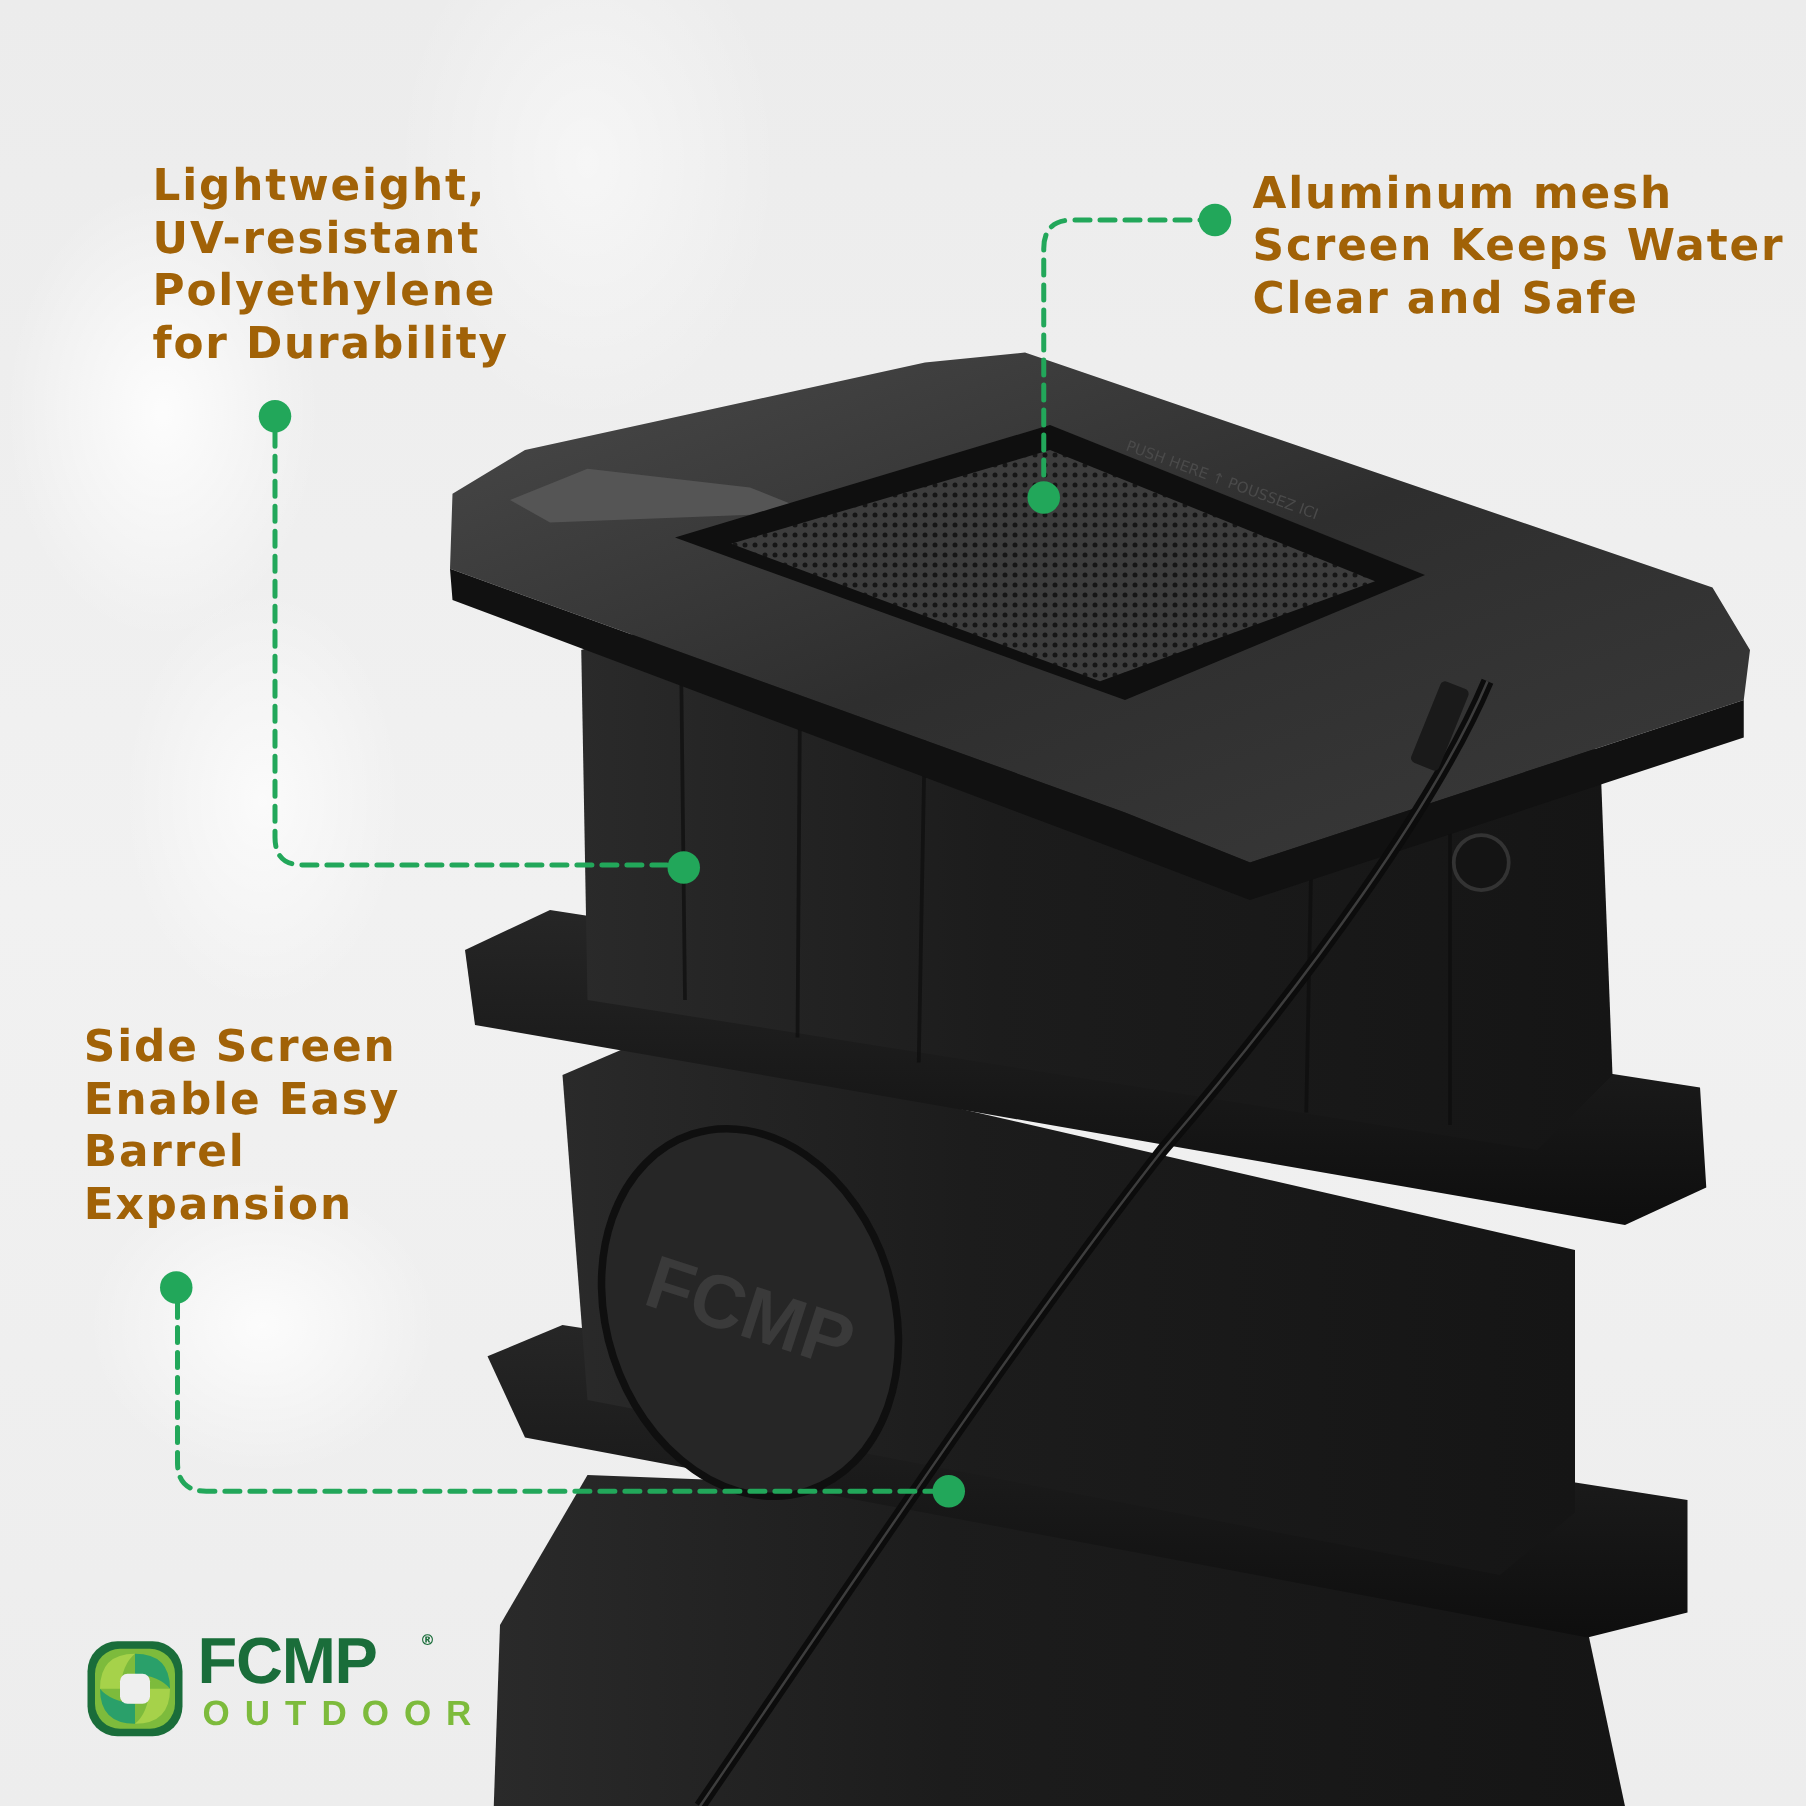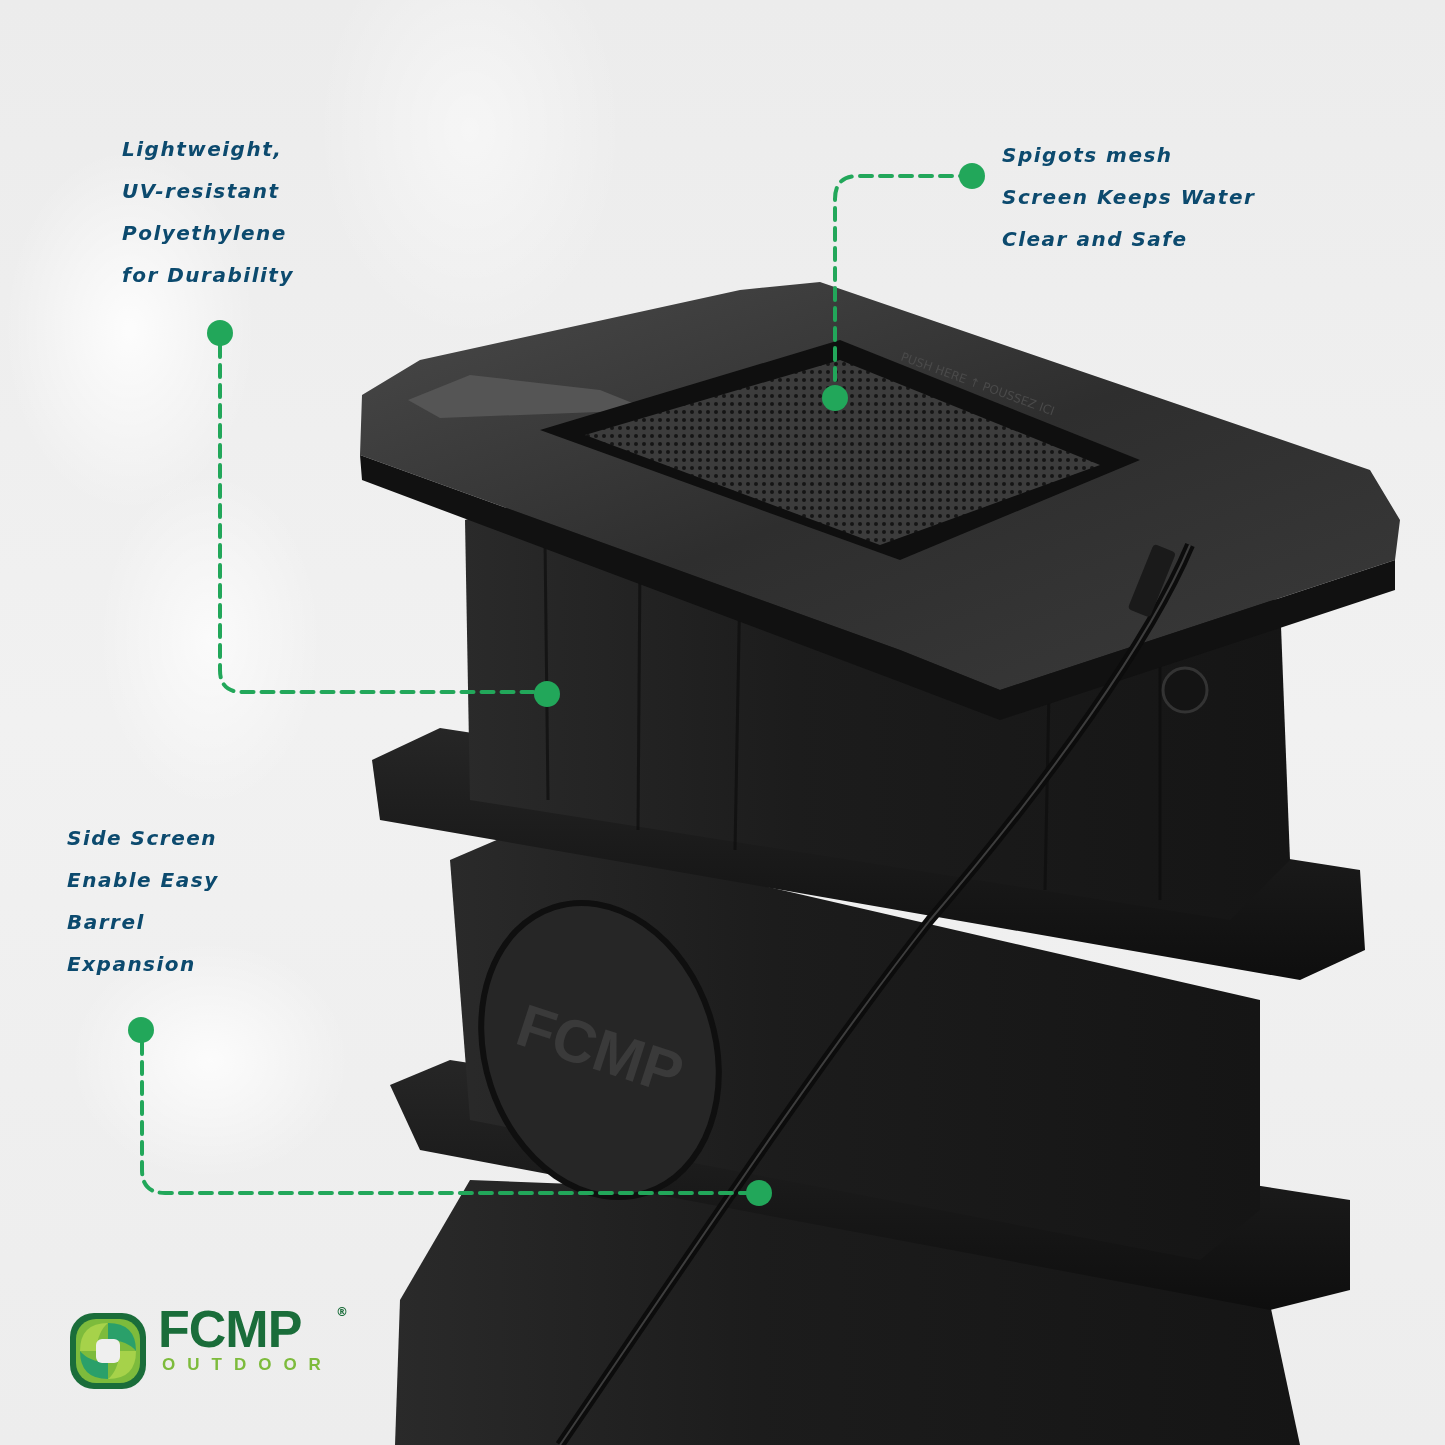--- a/index.html
+++ b/index.html
@@ -12,34 +12,33 @@
     position: absolute; inset: 0;
     background:
       radial-gradient(ellipse 180px 260px at 130px 330px, rgba(255,255,255,0.85), rgba(255,255,255,0) 70%),
       radial-gradient(ellipse 160px 240px at 210px 640px, rgba(255,255,255,0.7), rgba(255,255,255,0) 70%),
       radial-gradient(ellipse 200px 170px at 210px 1060px, rgba(255,255,255,0.8), rgba(255,255,255,0) 70%),
       radial-gradient(ellipse 220px 300px at 470px 130px, rgba(255,255,255,0.5), rgba(255,255,255,0) 70%),
       linear-gradient(180deg, #ececec 0%, #f1f1f1 50%, #ededed 100%);
   }
   .product { position: absolute; left: 0; top: 0; width: 1445px; height: 1445px; }
   .callout-text {
-    position: absolute; color: #0c4a6e; font-weight: bold;
-    font-size: 20px; line-height: 42px; letter-spacing: 1.5px;
+    position: absolute; color: #a16207; font-weight: bold;
+    font-size: 35px; line-height: 42px; letter-spacing: 1.5px;
     white-space: pre-line;
-    font-style: italic;
   }
   .overlay { position: absolute; left: 0; top: 0; width: 1445px; height: 1445px; pointer-events: none; }
   .logo { position: absolute; left: 68px; top: 1303px; width: 290px; height: 80px; }
   .logo-word {
     position: absolute; left: 90px; top: -4px; font-size: 52px; font-weight: bold;
     color: #1a6d3a; letter-spacing: -1px; font-family: "Liberation Sans", sans-serif;
   }
   .logo-reg { position: absolute; left: 268px; top: 2px; font-size: 12px; color: #1a6d3a; font-weight: bold; }
   .logo-sub {
-    position: absolute; left: 94px; top: 52px; font-size: 17px; font-weight: bold;
+    position: absolute; left: 94px; top: 52px; font-size: 28px; font-weight: bold;
     color: #7dbb3c; letter-spacing: 12px; font-family: "Liberation Sans", sans-serif;
   }
   .logo-mark { position: absolute; left: 0; top: 8px; width: 80px; height: 80px; }
 </style>
 </head>
 <body>
 
 <div class="bg"></div>
 
 <svg class="product" viewBox="0 0 1445 1445" xmlns="http://www.w3.org/2000/svg">
@@ -118,21 +117,21 @@
     <circle cx="835" cy="398" r="13"></circle>
     <circle cx="141" cy="1030" r="13"></circle>
     <circle cx="759" cy="1193" r="13"></circle>
   </g>
 </svg>
 
 <div class="callout-text" style="left:122px; top:128px;">Lightweight,
 UV-resistant
 Polyethylene
 for Durability</div>
-<div class="callout-text" style="left:1002px; top:134px;">Spigots mesh
+<div class="callout-text" style="left:1002px; top:134px;">Aluminum mesh
 Screen Keeps Water
 Clear and Safe</div>
 <div class="callout-text" style="left:67px; top:817px;">Side Screen
 Enable Easy
 Barrel
 Expansion</div>
 
 <div class="logo">
   <svg class="logo-mark" viewBox="0 0 80 80" xmlns="http://www.w3.org/2000/svg">
     <rect x="2" y="2" width="76" height="76" rx="24" fill="#1a6d3a"></rect>

